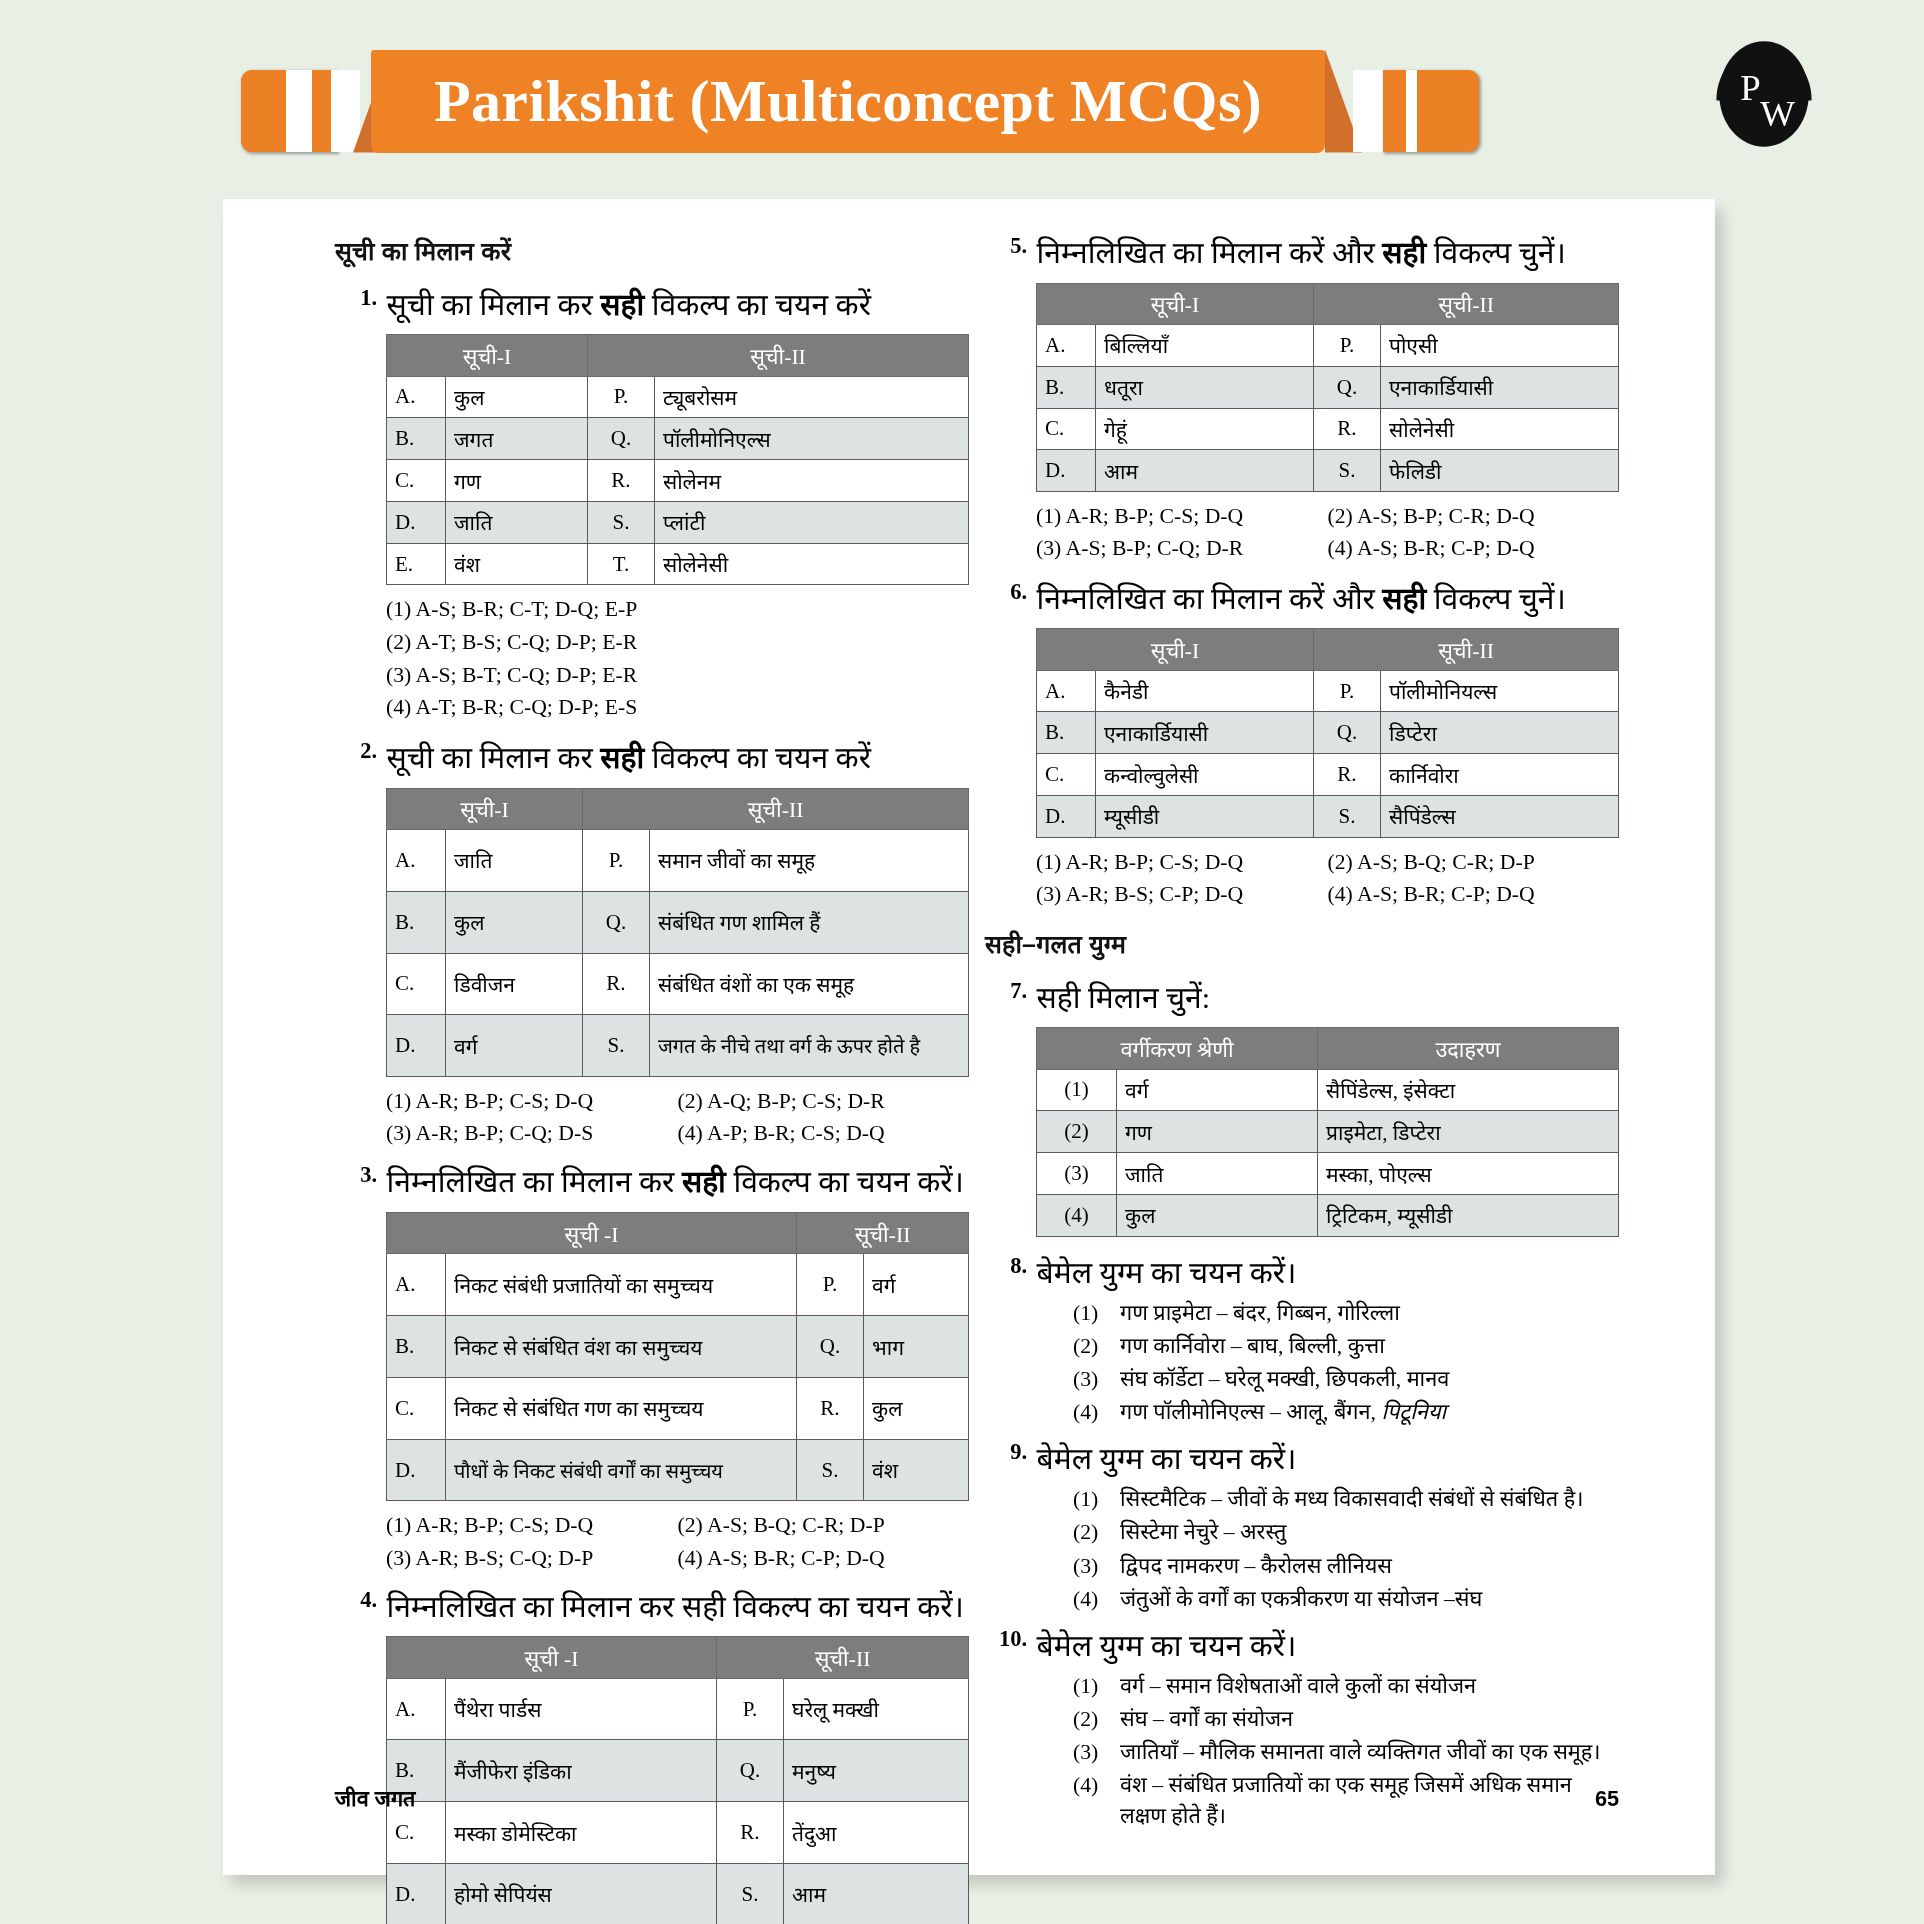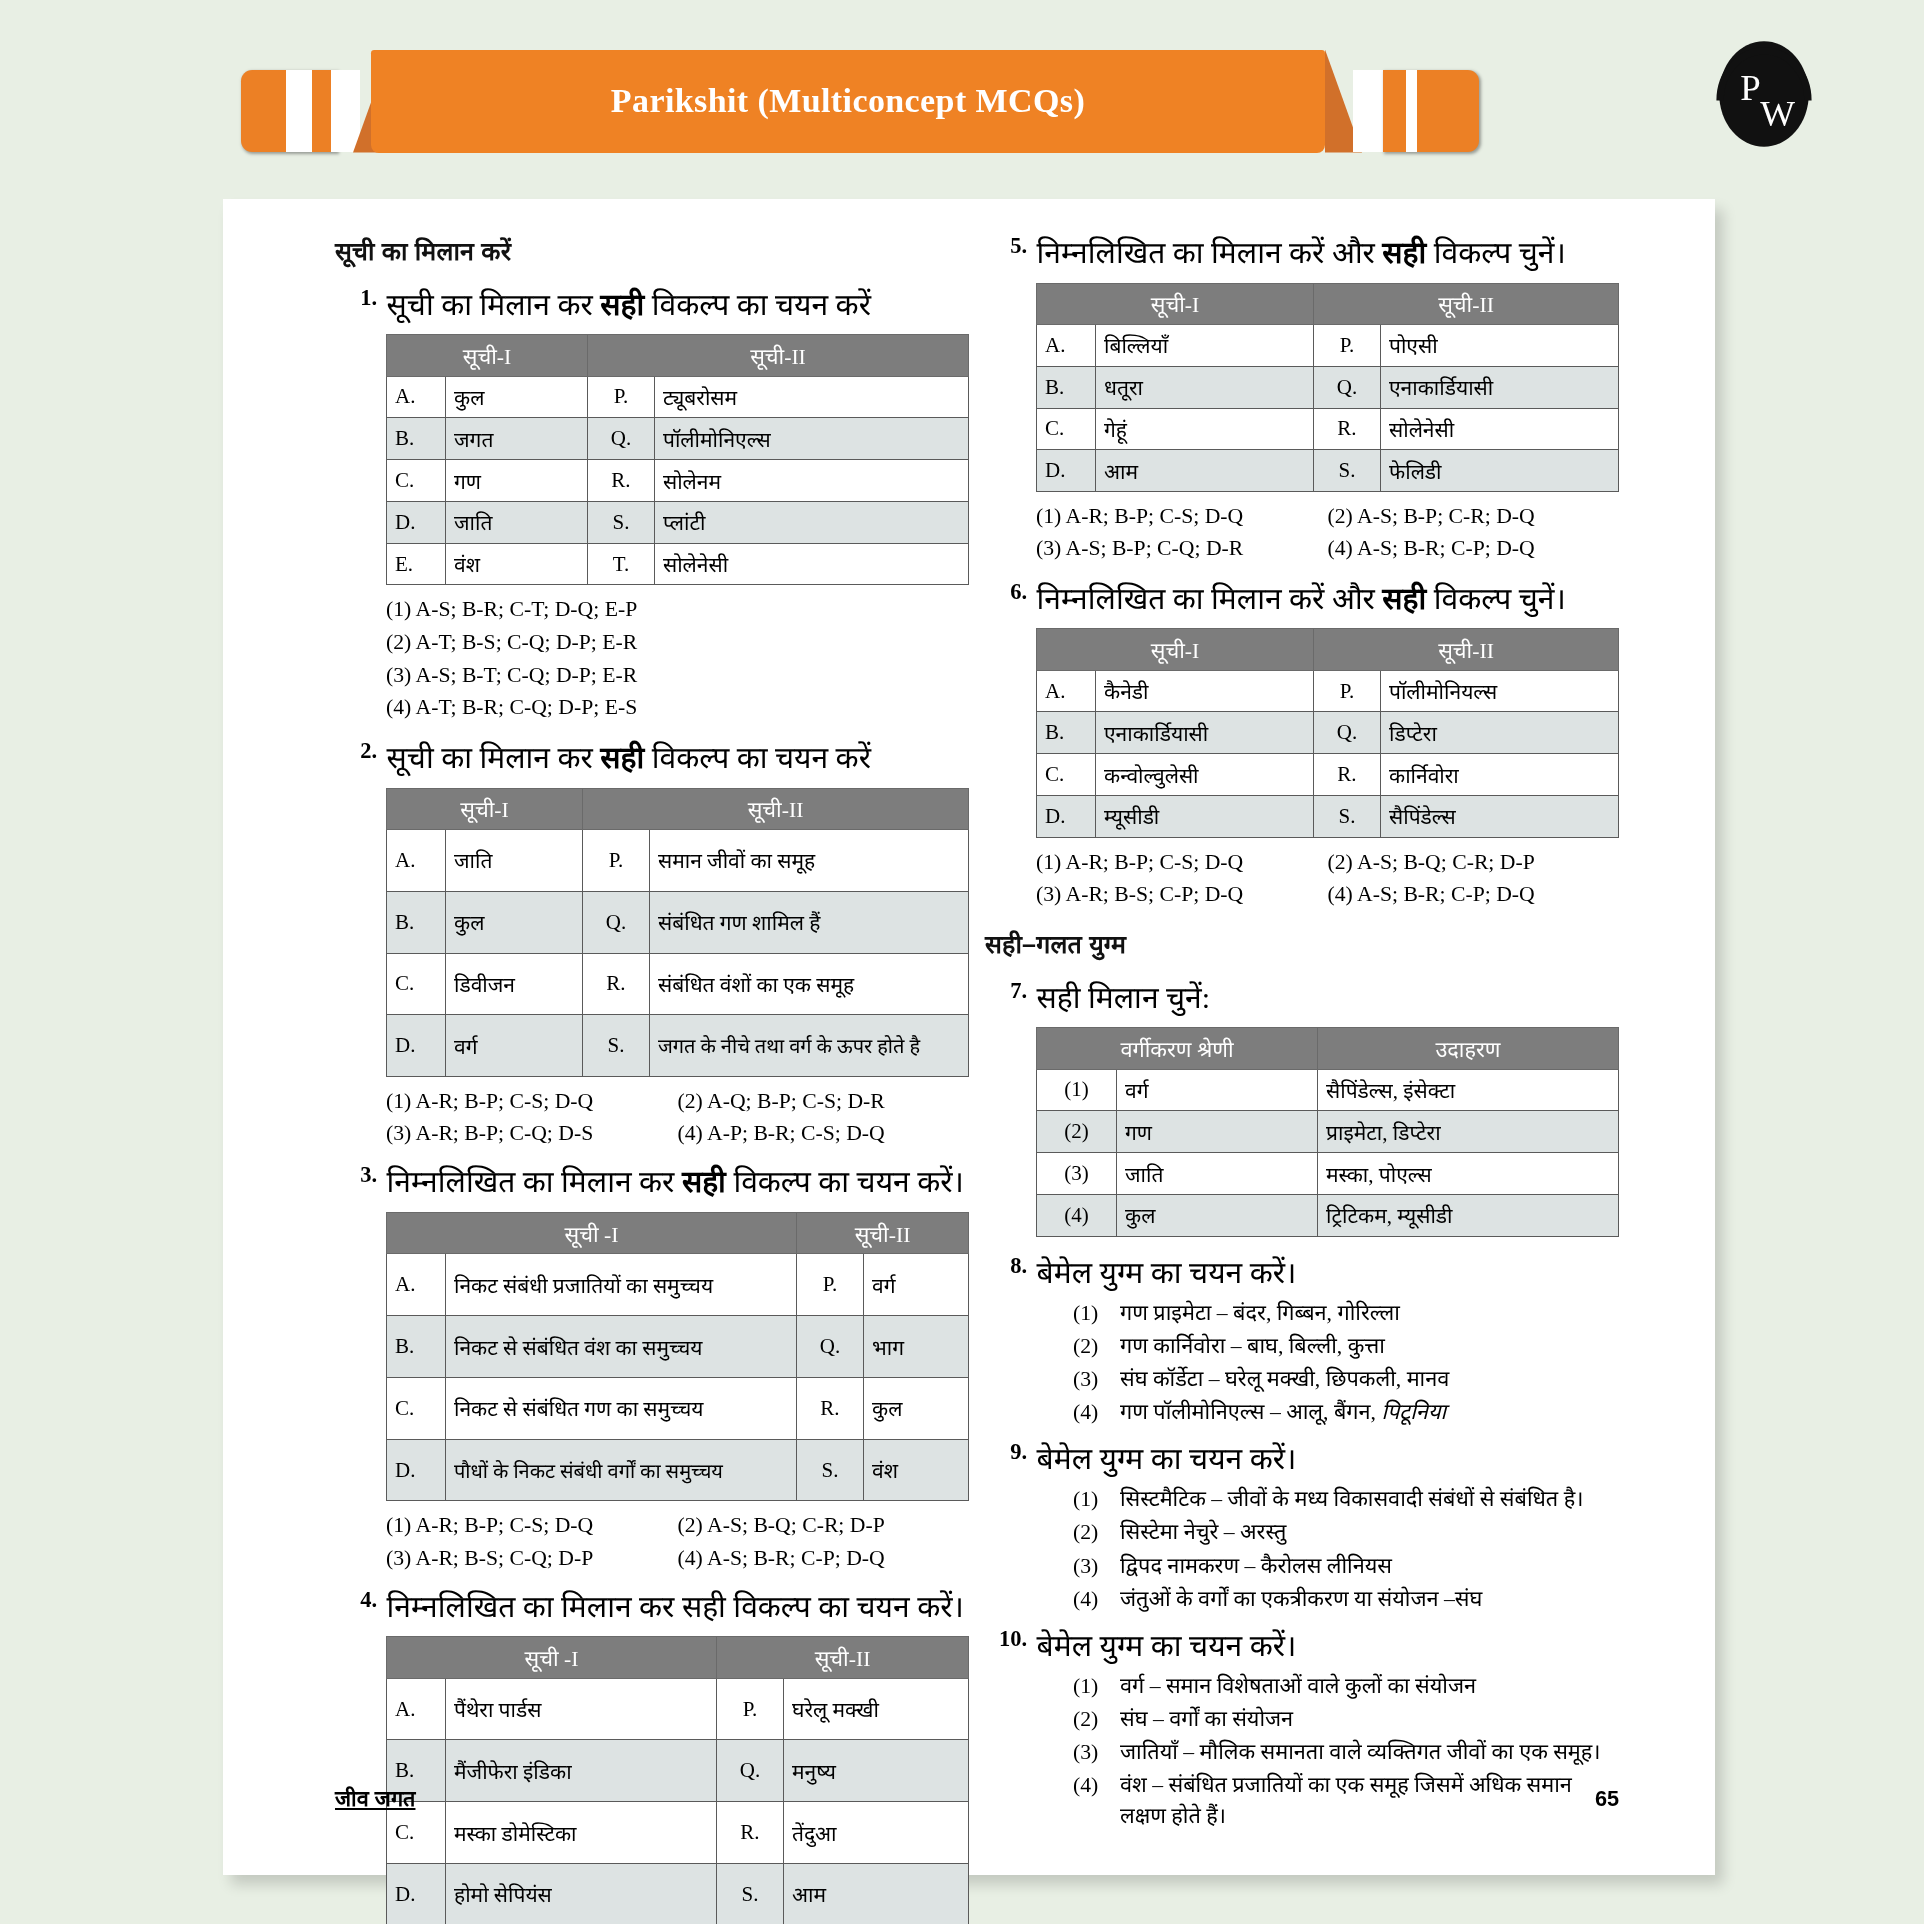--- a/index.html
+++ b/index.html
@@ -22,21 +22,21 @@
   .banner-main { position:absolute; left:130px; top:17.6px; width:954px; height:103px;
         background:#ef8224; border-radius:3.2px 3.2px 8px 8px; }
   .banner-fold-r { position:absolute; left:1084px; top:17.6px; width:37px; height:103px;
         background:#d1702a; clip-path:polygon(0 0,0 100%,100% 100%); }
   .banner-white-r { position:absolute; left:1112px; top:38px; width:30.5px; height:82px; background:#fff; }
   .banner-shadow-r { position:absolute; left:1142px; top:38px; width:96px; height:82px;
         background:#ec8025; border-radius:0 11.2px 11.2px 0; box-shadow:1.6px 1.6px 3.2px rgba(0,0,0,.35); }
   .banner-white-r2 { position:absolute; left:1165px; top:38px; width:11.2px; height:82px; background:#fff; }
   .banner-title { position:absolute; left:130px; top:17.6px; width:954px; height:103px;
         display:flex; align-items:center; justify-content:center;
-        color:#fff; font-size:34px; font-weight:bold; letter-spacing:0.4px;
+        color:#fff; font-size:60px; font-weight:bold; letter-spacing:0.4px;
         font-family:"Liberation Serif", serif; }
 
   
   .logo { position:absolute; left:1688px; top:38px; width:152px; height:112px; }
   .logo svg { width:152px; height:112px; }
 
   
   .sheet { position:absolute; left:223px; top:199px; width:1492px; height:1676px;
         background:#ffffff; box-shadow:8px 9.6px 13px rgba(0,0,0,.16); }
 
@@ -75,21 +75,21 @@
   .opt-line { font-size:21.7px; line-height:1.5; }
   .olist { margin:3.2px 0 0 88px; }
   .olist .oi { display:flex; font-size:21.7px; line-height:1.42; margin-bottom:2.4px; }
   .olist .oi .tag { width:47px; flex:none; }
   .olist .oi .body { flex:1; }
   .olist .oi .body i { }
 
   
   .footer { position:absolute; left:112px; right:96px; bottom:63px;
         display:flex; justify-content:space-between; align-items:flex-end; }
-  .footer-left { font-family:"Liberation Sans", sans-serif; font-weight:bold; font-size:21.7px; color:#000;text-decoration:underline; }
+  .footer-left { font-family:"Liberation Sans", sans-serif; font-weight:bold; font-size:21.7px; color:#000; }
   .footer-right { font-family:"Liberation Sans", sans-serif; font-weight:bold; font-size:21.7px; color:#000; }
 </style>
 </head>
 <body>
 
 <div class="page-wrap">
 
   <div class="banner">
     <div class="banner-shadow-l"></div>
     <div class="banner-white-l"></div>

